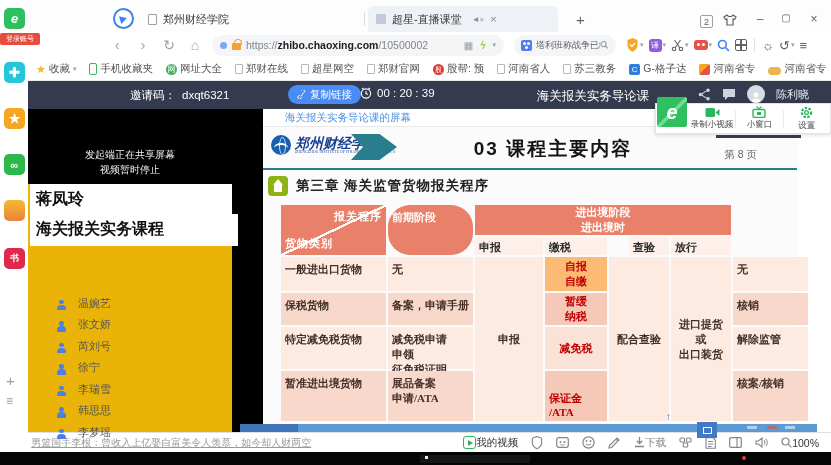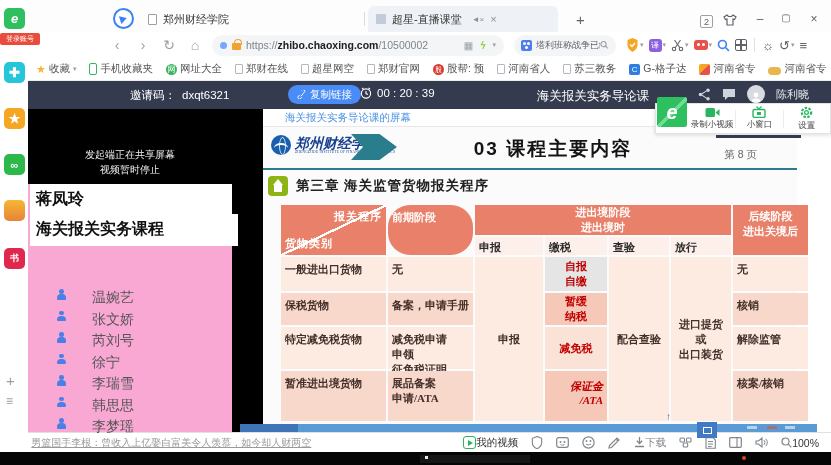--- a/index.html
+++ b/index.html
@@ -107,40 +107,40 @@
   
   #ctable { position:absolute; left:18px; top:78px; display:grid; grid-template-columns:105px 85px 68px 62px 60px 60px 75px; grid-template-rows:30px 18px 34px 32px 42px 50px; gap:2px; font-size:11px; font-weight:bold; color:#43302a; }
   #ctable > div { padding:2px 4px; }
   .hO { background:#e98069; color:#fff; }
   .corner { position:relative; background:#e98069; color:#fff;
     background-image:linear-gradient(to bottom right, rgba(0,0,0,0) 49%, #fff 49%, #fff 51.5%, rgba(0,0,0,0) 51.5%); }
   .corner .tr { position:absolute; right:4px; top:4px; letter-spacing:1px; }
   .corner .bl { position:absolute; left:4px; bottom:4px; letter-spacing:1px; }
   .subh { background:#fdf0ea; color:#2b2b2b; padding-top:3px !important; }
   .rL { background:#fdeae1; } .rD { background:#f8d8ca; }
-  .t0 { background:#e5e5e5; } .t1 { background:#f5c8b8; } .t2 { background:#fbe2d6; }
+  .t0 { background:#fdba74; } .t1 { background:#f5c8b8; } .t2 { background:#fbe2d6; }
   .red { color:#c00000; }
   .ctr { display:flex; align-items:center; justify-content:center; text-align:center; }
   .pl { white-space:pre-line; }
   .topl { padding-top:5px !important; }
 
   #bluebar { position:absolute; left:8px; bottom:0; width:577px; height:8px; background:#5b9bd5; }
   #bluethumb { position:absolute; left:0; top:0; width:58px; height:8px; background:#3f74b8; }
   .wm { position:absolute; top:2px; height:3px; width:10px; background:rgba(255,255,255,.55); }
   #uparrow { position:absolute; right:48px; bottom:10px; color:#3f6fb5; font-size:10px; font-weight:bold; }
   #fsbtn { position:absolute; right:2px; bottom:-6px; width:20px; height:16px; background:#4179c4; display:flex; align-items:center; justify-content:center; }
   #fsbtn span { width:9px; height:7px; border:1px solid #fff; display:block; }
 
   
-  #livesidebar { left:28px; top:109px; width:204px; height:323px; background:#f9a8d4; z-index:2; }
+  #livesidebar { left:28px; top:109px; width:204px; height:323px; background:#eab308; z-index:2; }
   #vidblack { position:absolute; left:0; top:0; width:204px; height:75px; background:#000; color:#f0f0f0; font-size:10px; text-align:center; padding-top:38px; line-height:15px; }
   #pcard { position:absolute; left:2px; top:75px; width:202px; height:30px; background:#fff; font-size:16px; font-weight:bold; color:#111; padding:5px 0 0 6px; }
   #ccard { position:absolute; left:2px; top:105px; width:208px; height:32px; background:#fff; font-size:16px; font-weight:bold; color:#111; padding:5px 0 0 6px; }
   #members { position:absolute; left:0; top:180px; width:204px; }
-  .mrow { display:flex; align-items:flex-start; gap:25px; height:21.5px; padding-left:28px; font-size:14px; color:#555; }
+  .mrow { display:flex; align-items:flex-end; gap:11px; height:21.5px; padding-left:28px; font-size:11px; color:#555; }
   .person { width:11px; height:11px; position:relative; flex:none; }
   .person:before { content:""; position:absolute; left:3.2px; top:0; width:4.6px; height:4.6px; border-radius:50%; background:#4a7fe8; }
   .person:after { content:""; position:absolute; left:1px; top:5.2px; width:9px; height:5.5px; border-radius:4px 4px 1px 1px; background:#4a7fe8; }
 
   
   #bottombar { left:0; top:432px; width:831px; height:20px; background:#fff; border-top:1px solid #e0e0e0; display:flex; align-items:center; font-size:10.5px; color:#333; }
   #ticker { margin-left:18px; color:#9a9a9a; text-decoration:underline; font-size:10px; white-space:nowrap; }
   #tickclose { margin-left:8px; color:#b0b0b0; font-size:9px; }
   #brright { position:absolute; right:12px; display:flex; align-items:center; gap:13px; }
   .playbox { width:13px; height:13px; border:1.5px solid #2ab561; border-radius:3px; display:flex; align-items:center; justify-content:center; }
@@ -377,25 +377,23 @@
     </div>
 
     <div id="ctable">
       <div class="corner" style="grid-column:1;grid-row:1/3;">
         <span class="tr">报关程序</span>
         <span class="bl">货物类别</span>
       </div>
       <div class="hO topl" style="grid-column:2;grid-row:1/3;border-radius:22px;">前期阶段</div>
       <div class="hO ctr pl" style="grid-column:3/7;grid-row:1;">进出境阶段
 进出境时</div>
-      <div class="hO ctr pl" style="grid-column:7;grid-row:1/3;padding-bottom:14px;">后续阶段
-进出关境后</div>
       <div class="subh" style="grid-column:3;grid-row:2;">申报</div>
       <div class="subh" style="grid-column:4;grid-row:2;">缴税</div>
-      <div class="subh" style="grid-column:5;grid-row:2;">查验</div>
+      <div class="subh" style="grid-column:5;grid-row:2;margin-left:20px;">查验</div>
       <div class="subh" style="grid-column:6;grid-row:2;">放行</div>
 
       <div class="rL topl" style="grid-column:1;grid-row:3;">一般进出口货物</div>
       <div class="rD topl" style="grid-column:1;grid-row:4;">保税货物</div>
       <div class="rL topl" style="grid-column:1;grid-row:5;">特定减免税货物</div>
       <div class="rD topl" style="grid-column:1;grid-row:6;">暂准进出境货物</div>
 
       <div class="rL topl" style="grid-column:2;grid-row:3;">无</div>
       <div class="rD topl" style="grid-column:2;grid-row:4;">备案，申请手册</div>
       <div class="rL topl pl" style="grid-column:2;grid-row:5;">减免税申请
@@ -404,21 +402,21 @@
       <div class="rD topl pl" style="grid-column:2;grid-row:6;">展品备案
 申请/ATA</div>
 
       <div class="rL ctr" style="grid-column:3;grid-row:3/7;">申报</div>
 
       <div class="t0 ctr pl red" style="grid-column:4;grid-row:3;">自报
 自缴</div>
       <div class="t1 ctr pl red" style="grid-column:4;grid-row:4;">暂缓
 纳税</div>
       <div class="t2 ctr red" style="grid-column:4;grid-row:5;">减免税</div>
-      <div class="t1 pl red" style="grid-column:4;grid-row:6;text-align:right;padding-top:8px;font-style:italic;">保证金
+      <div class="t1 pl red" style="grid-column:4;grid-row:6;text-align:left;padding-top:20px;">保证金
 /ATA</div>
 
       <div class="rL ctr" style="grid-column:5;grid-row:3/7;">配合查验</div>
       <div class="rL ctr pl" style="grid-column:6;grid-row:3/7;">进口提货
 或
 出口装货</div>
 
       <div class="rL topl" style="grid-column:7;grid-row:3;">无</div>
       <div class="rD topl" style="grid-column:7;grid-row:4;">核销</div>
       <div class="rL topl" style="grid-column:7;grid-row:5;">解除监管</div>

